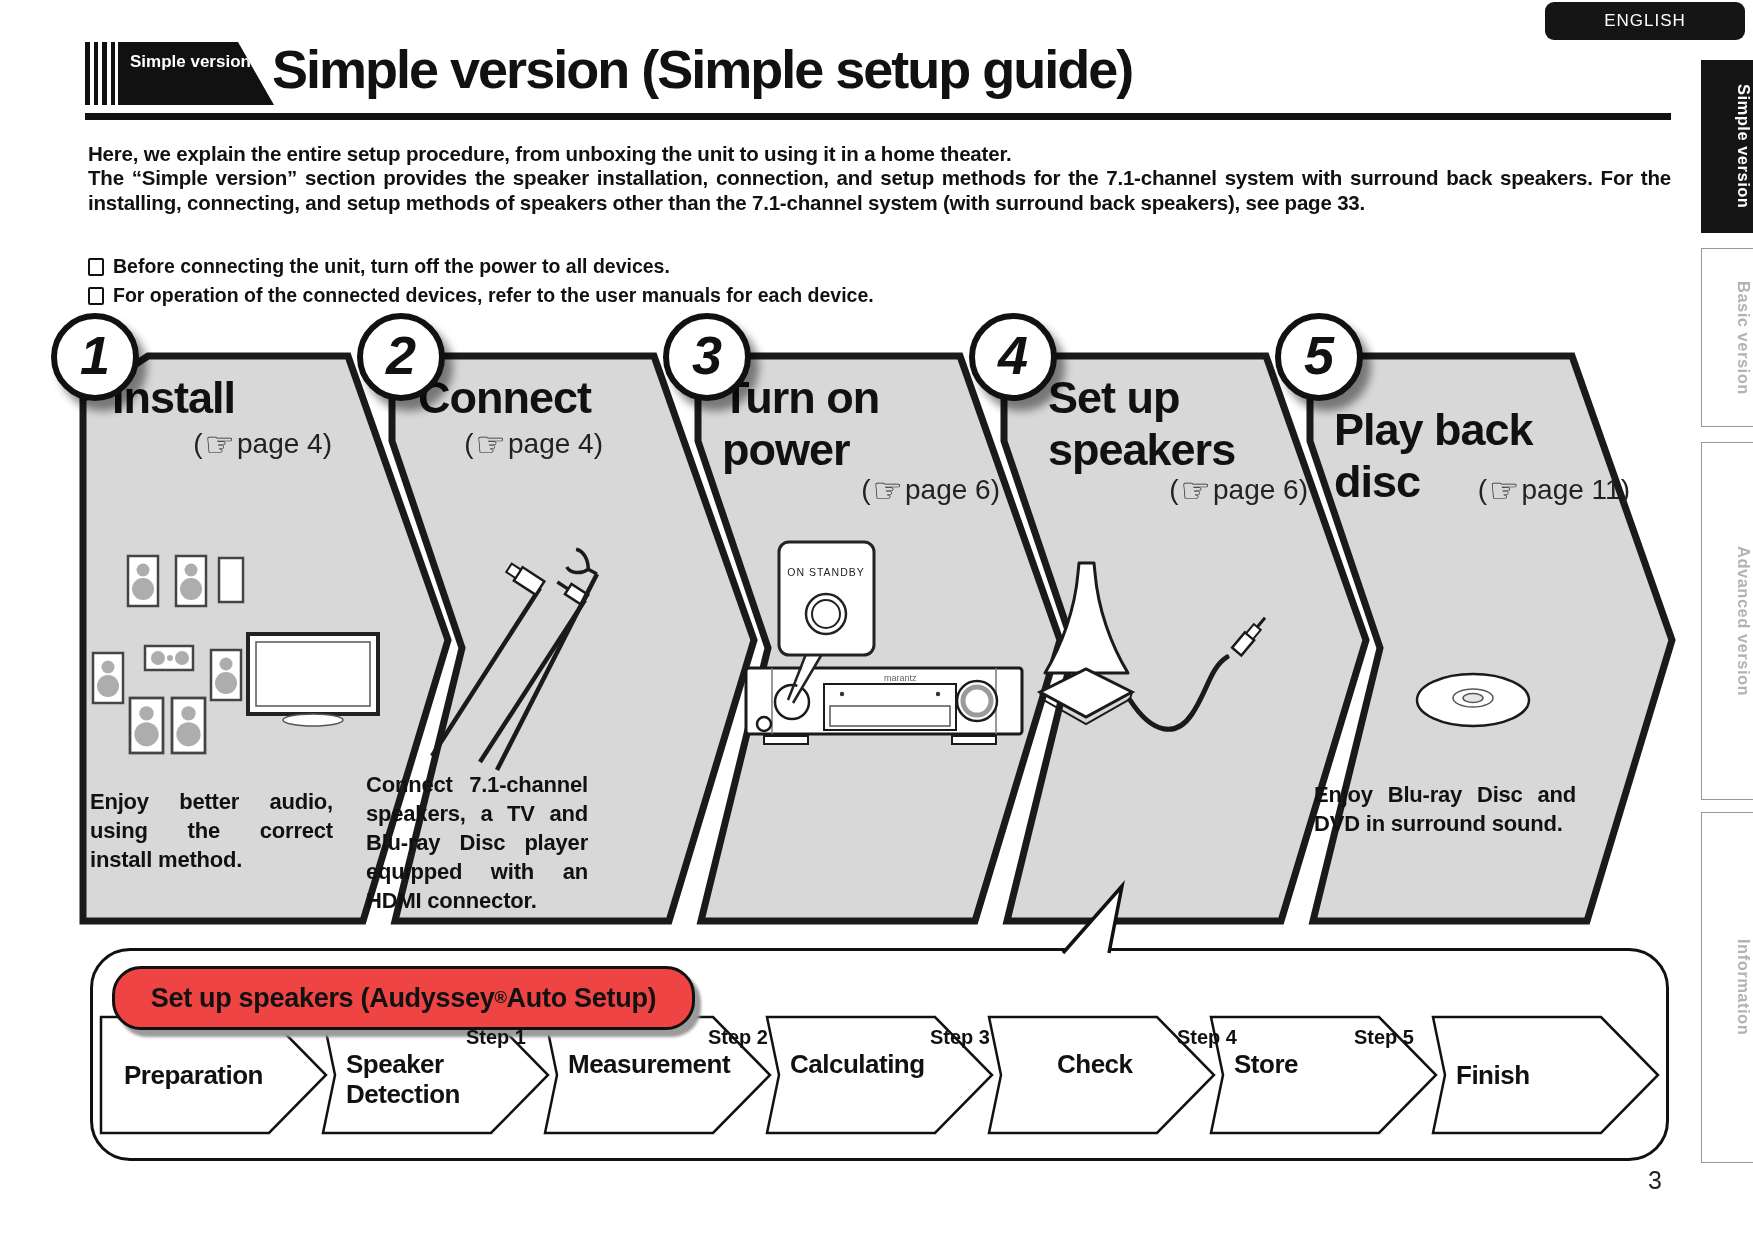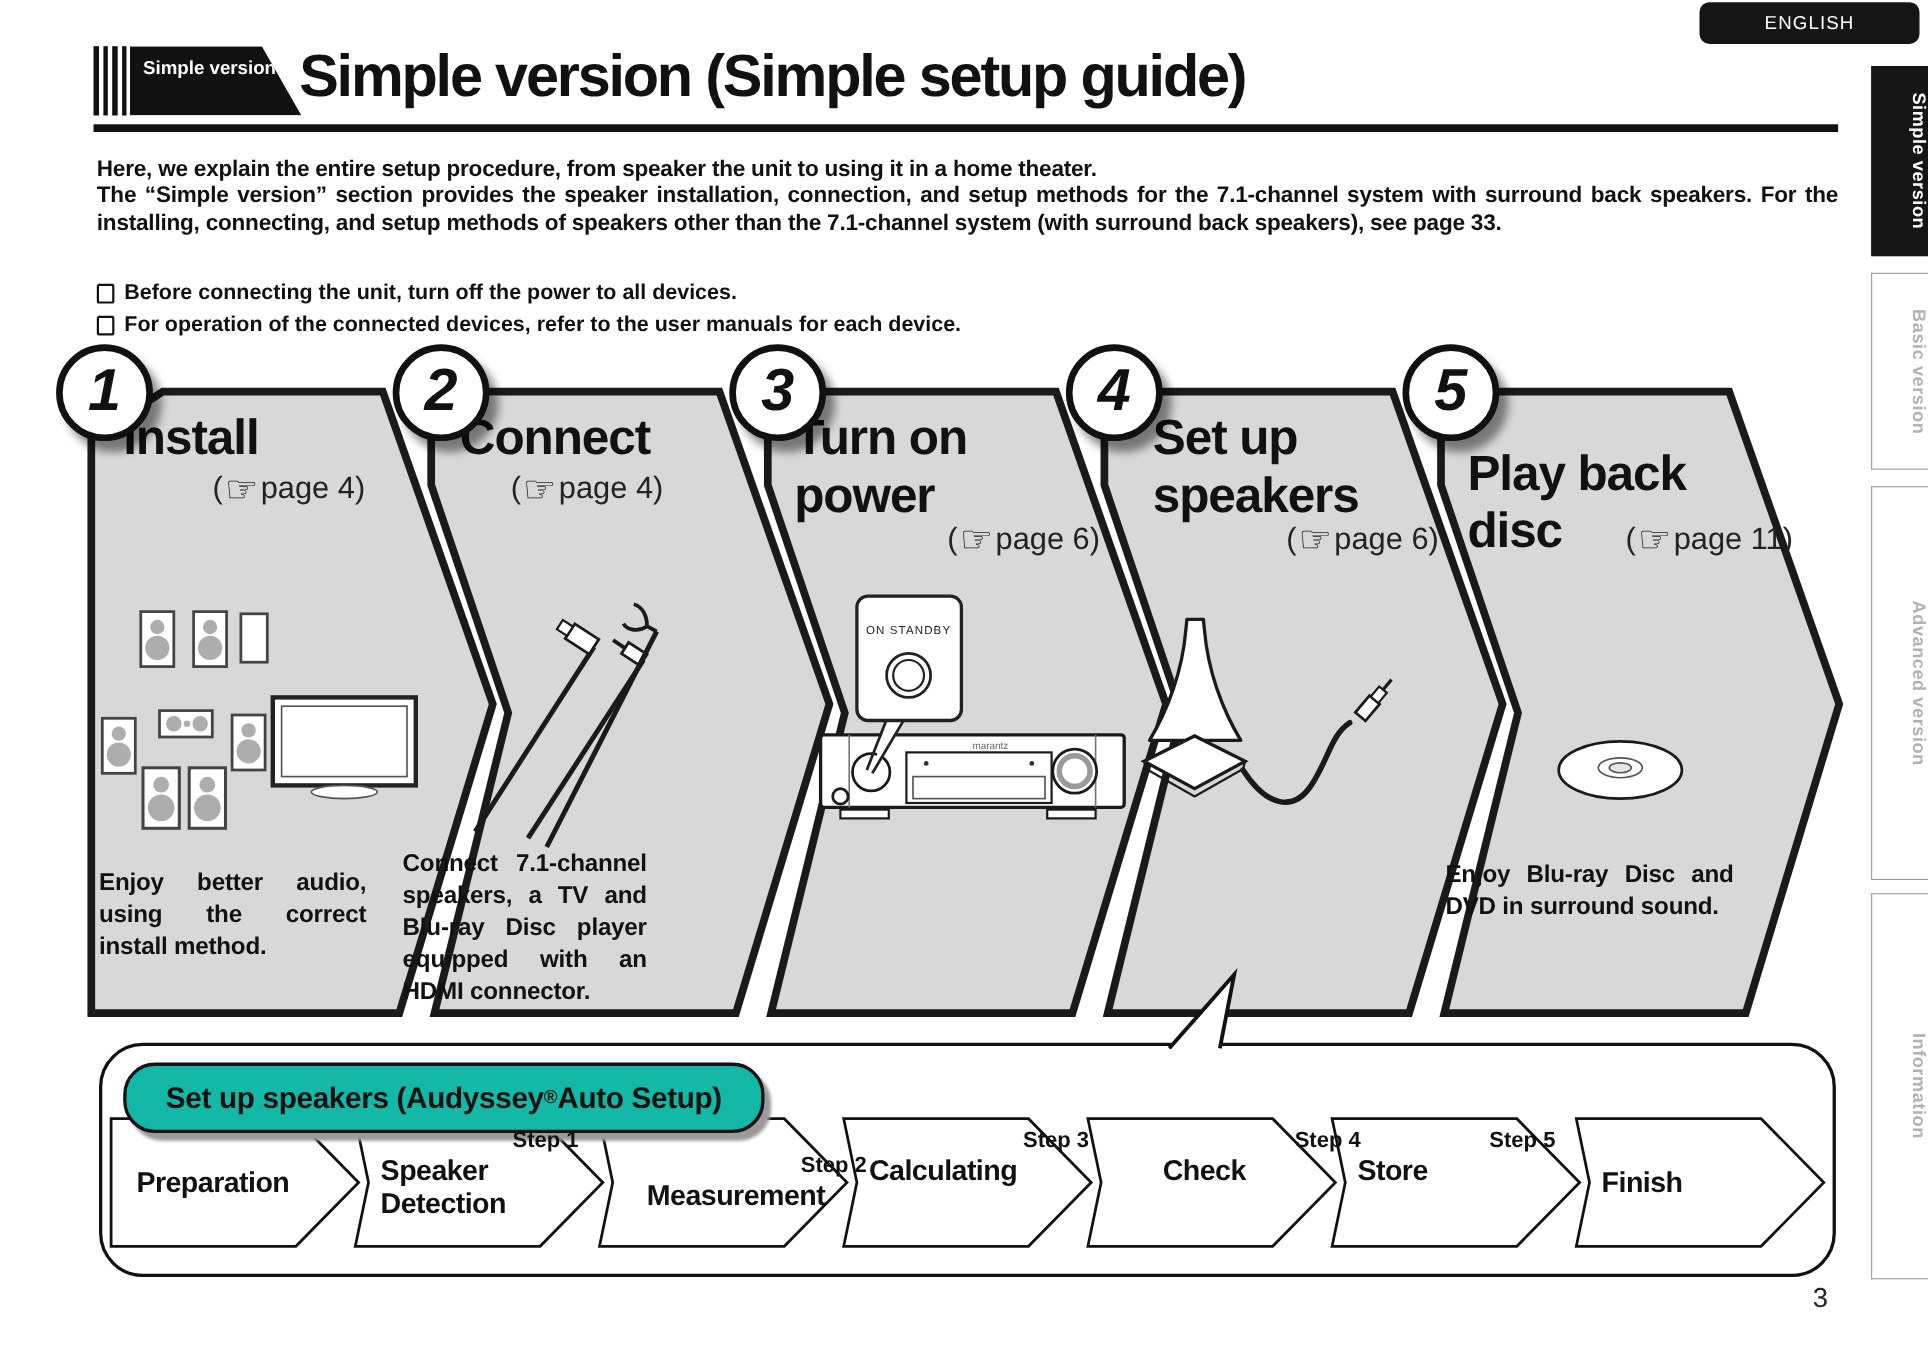--- a/index.html
+++ b/index.html
@@ -24,21 +24,21 @@
   .numcircle{width:76px;height:76px;border:6px solid #111;border-radius:50%;background:#fff;
      box-shadow:8px 10px 8px rgba(0,0,0,0.45);display:flex;align-items:center;justify-content:center;z-index:4;}
   .numcircle span{font-size:54px;font-weight:bold;font-style:italic;transform:translateY(-2px);}
   .step-title{font-size:45px;font-weight:bold;letter-spacing:-1px;line-height:52px;z-index:3;}
   .pageref{font-size:28px;color:#222;text-align:right;z-index:3;white-space:nowrap;}
   .pageref .hand{font-size:34px;vertical-align:-3px;padding:0 2px;}
   .step-desc{font-size:22px;font-weight:bold;line-height:29px;text-align:justify;z-index:3;letter-spacing:-0.2px;}
   
   .flowbox{left:90px;top:948px;width:1579px;height:213px;border:3.5px solid #111;border-radius:40px;
            background:#fff;box-sizing:border-box;z-index:1;}
-  .flowpill{left:112px;top:966px;width:577px;height:58px;border:3px solid #111;border-radius:29px;background:#14b8a6;
+  .flowpill{left:112px;top:966px;width:577px;height:58px;border:3px solid #111;border-radius:29px;background:#ef4444;
             box-shadow:6px 7px 3px #9b9b9b;display:flex;align-items:center;justify-content:center;
             font-size:27px;font-weight:bold;z-index:3;letter-spacing:-0.3px;}
   .flowpill sup{font-size:17px;vertical-align:super;line-height:0;}
   .chev-label{z-index:3;}
   .chev-step{font-size:20px;font-weight:bold;text-align:right;}
   .chev-main{font-size:26px;font-weight:bold;line-height:30px;letter-spacing:-0.5px;}
   
   .lang-badge{left:1545px;top:2px;width:200px;height:38px;background:#151515;color:#fff;border-radius:9px;
       display:flex;align-items:center;justify-content:center;font-size:17px;letter-spacing:1px;z-index:6;}
   .side-tab{left:1701px;width:52px;writing-mode:vertical-rl;text-align:center;font-weight:bold;
@@ -56,21 +56,21 @@
   <div class="abs bars">
       <span></span>
       <span></span>
       <span></span>
       <span></span>
     </div>
   <div class="abs corner-tab">Simple version</div>
   <div class="abs main-title">Simple version (Simple setup guide)</div>
   <div class="abs title-rule"></div>
 
-  <div class="abs intro1">Here, we explain the entire setup procedure, from speaker the unit to using it in a home theater.</div>
+  <div class="abs intro1">Here, we explain the entire setup procedure, from unboxing the unit to using it in a home theater.</div>
   <div class="abs intro2" style="top:166px;">The “Simple version” section provides the speaker installation, connection, and setup methods for the 7.1-channel system with surround back speakers. For the installing, connecting, and setup methods of speakers other than the 7.1-channel system (with surround back speakers), see page 33.</div>
 
   <div class="abs note" style="left:88px;top:255px;">
     <span class="bullet"></span>
     <span>Before connecting the unit, turn off the power to all devices.</span>
   </div>
   <div class="abs note" style="left:88px;top:284px;">
     <span class="bullet"></span>
     <span>For operation of the connected devices, refer to the user manuals for each device.</span>
   </div>
@@ -254,21 +254,21 @@
       <span> Auto Setup)</span>
   </div>
 
   <div class="abs chev-label" style="left:124px;top:1060px;width:190px;">
     <div class="chev-main">Preparation</div>
   </div>
   <div class="abs chev-label" style="left:346px;top:1026px;width:180px;">
     <div class="chev-step">Step 1</div>
     <div class="chev-main" style="width:150px;">Speaker Detection</div>
   </div>
-  <div class="abs chev-label" style="left:568px;top:1048px;width:200px;margin-left:20px;">
+  <div class="abs chev-label" style="left:568px;top:1026px;width:200px;">
     <div class="chev-step">Step 2</div>
     <div class="chev-main">Measurement</div>
   </div>
   <div class="abs chev-label" style="left:790px;top:1026px;width:200px;">
     <div class="chev-step">Step 3</div>
     <div class="chev-main">Calculating</div>
   </div>
   <div class="abs chev-label" style="left:1012px;top:1026px;width:180px;margin-left:45px;">
     <div class="chev-step">Step 4</div>
     <div class="chev-main">Check</div>

